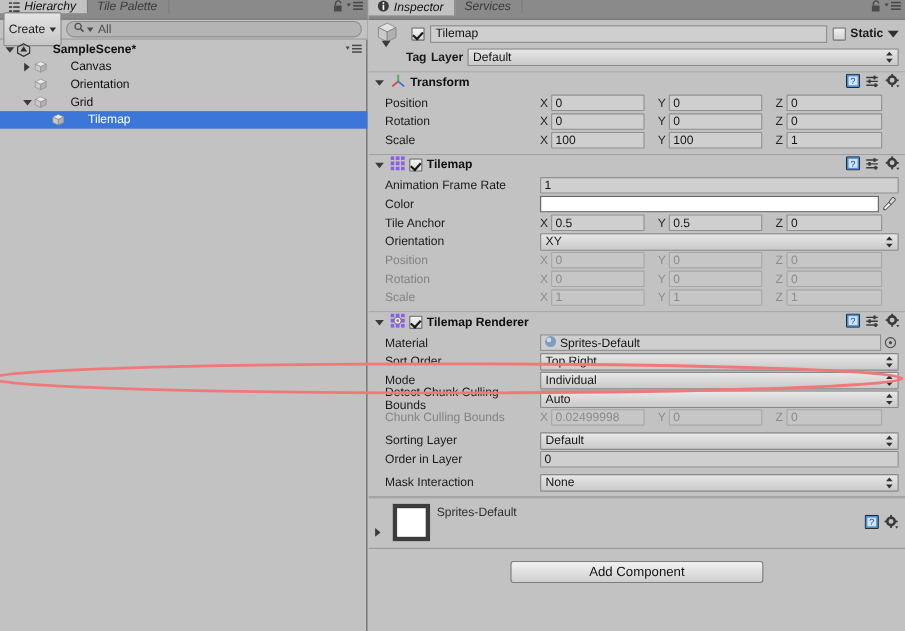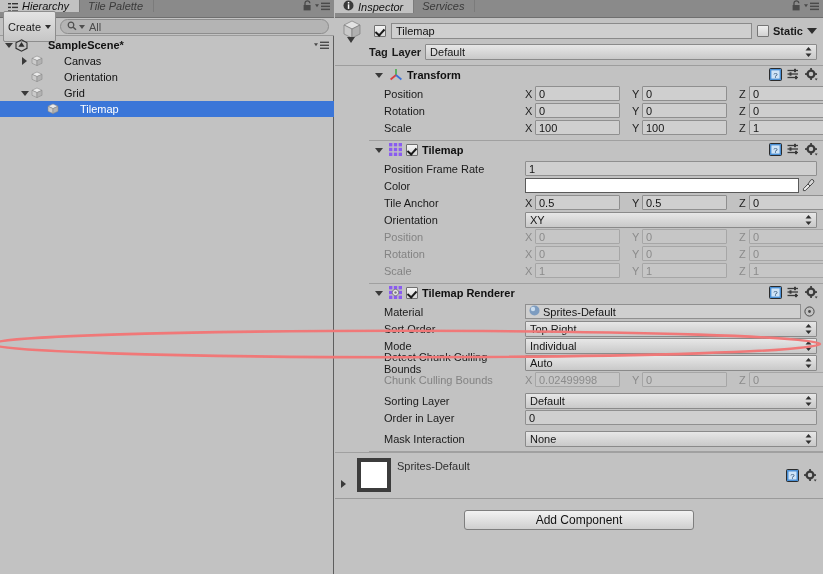--- a/index.html
+++ b/index.html
@@ -134,21 +134,21 @@
     border: 1px solid #8a8a8a; border-radius: 1px;
     display: flex; align-items: center; padding: 0 4px;
     font-size: 11px; color: #161616; position: relative;
   }
   .dd .updown {
     position: absolute; right: 4px; top: 50%; transform: translateY(-50%);
     width: 7px; height: 11px;
   }
 
   
-  .comp { background: #c2c2c2; border-bottom: 1px solid #a0a0a0; margin-left: 34px; }
+  .comp { background: #c2c2c2; border-bottom: 1px solid #a0a0a0; }
   .comp-head {
     height: 18px; display: flex; align-items: center;
     padding: 0 5px 0 3px; gap: 4px;
     background: #c2c2c2;
   }
   .comp-title { font-weight: bold; font-size: 11px; color: #101010; }
   .comp-head-icons { margin-left: auto; display: flex; align-items: center; gap: 5px; }
   .comp-rows { padding: 1px 6px 4px 6px; }
 
   .frow { height: 17px; display: flex; align-items: center; }
@@ -583,21 +583,21 @@
                       <rect x="5.2" y="9.8" width="1.7" height="2.2"></rect>
                       <rect x="0" y="5.2" width="2.2" height="1.7"></rect>
                       <rect x="9.8" y="5.2" width="2.2" height="1.7"></rect>
                     </g>
                     <polygon points="9.8,10.5 12.6,10.5 11.2,12.6" fill="#3a3a3a"></polygon>
                   </svg></span>
               </span>
             </div>
             <div class="comp-rows">
               <div class="frow">
-                <span class="flabel">Position Frame Rate</span>
+                <span class="flabel">Animation Frame Rate</span>
                 <span class="txtfield">
                   <span>1</span>
                 </span>
               </div>
               <div class="frow">
                 <span class="flabel">Color</span>
                 <span class="colorfield"></span>
                 <span style="width:18px;flex:0 0 18px;display:flex;align-items:center;justify-content:center;">
                   <svg width="13" height="13" viewBox="0 0 13 13">
                     <path d="M8.6 1.2 a1.8 1.8 0 0 1 2.8 2.3 L8 7 L6 5 Z" fill="#d8d8d8" stroke="#3a3a3a" stroke-width="0.9"></path>

